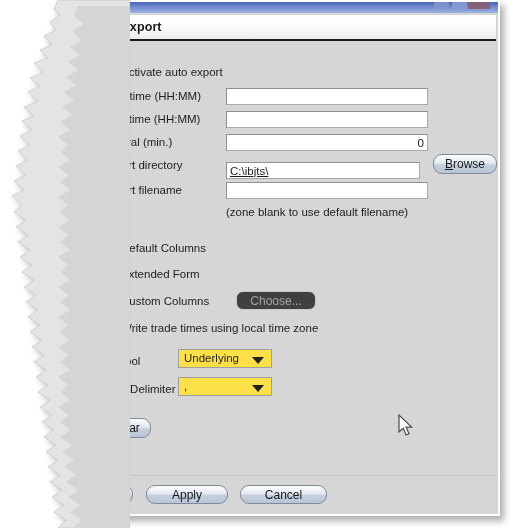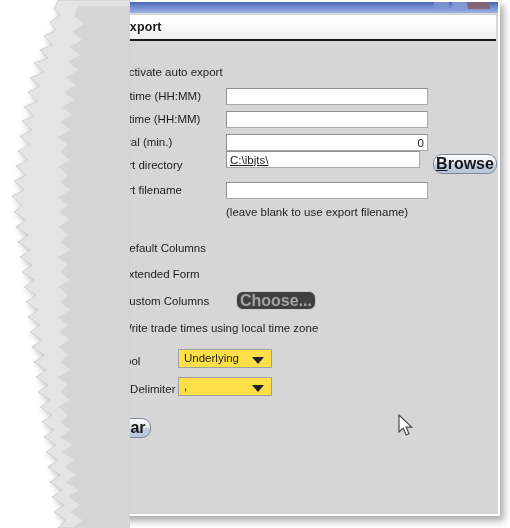--- a/index.html
+++ b/index.html
@@ -167,27 +167,26 @@
     background: #101010;
   }
 
   
   .btn {
     position: absolute;
     box-sizing: border-box;
     border: 1px solid #7f8a99;
     border-radius: 9px;
     background: linear-gradient(to bottom, #fbfcfd 0%, #e4e9f0 45%, #c5cfdd 55%, #b9c5d6 100%);
-    font-size: 16px;
+    font-size: 12px;
     font-family: "Liberation Sans", sans-serif;
     color: #16181c;
     text-align: center;
     cursor: default;
     padding: 0;
-    font-weight: bold;
   }
   .btn:disabled, .btn.disabled {
     background: #404040;
     border: 1px solid #cacaca;
     color: #a3a3a3;
     border-radius: 7px;
   }
   .mnem { text-decoration: underline; }
 
   
@@ -259,27 +258,27 @@
     <div class="lbl row" style="left:33px; top:47px;">Start time (HH:MM)</div>
     <input class="tfield" style="left: 157px; top: 45px; width: 202px;" type="text" value="">
 
     <div class="lbl row" style="left:33px; top:70px;">Stop time (HH:MM)</div>
     <input class="tfield" style="left: 157px; top: 68px; width: 202px;" type="text" value="">
 
     <div class="lbl row" style="left:33px; top:93px;">Interval (min.)</div>
     <input class="tfield right" style="left: 157px; top: 91px; width: 202px;" type="text" value="0">
 
     <div class="lbl row" style="left:33px; top:116px;">Export directory</div>
-    <input class="tfield" style="left: 157px; top: 108px; width: 194px; text-decoration: underline;" type="text" value="C:\ibjts\">
+    <input class="tfield" style="left: 157px; top: 119px; width: 194px; text-decoration: underline;" type="text" value="C:\ibjts\">
     <button class="btn" style="left:364px; top:111px; width:64px; height:20px;"><span class="mnem">B</span><span>rowse</span></button>
 
     <div class="lbl row" style="left:33px; top:141px;">Export filename</div>
     <input class="tfield" style="left: 157px; top: 139px; width: 202px;" type="text" value="">
 
-    <div class="hint row" style="left:157px; top:163px;">(leave blank to use export filename)</div>
+    <div class="hint row" style="left:157px; top:163px;">(zone blank to use default filename)</div>
 
     <div class="radio checked" style="left:33px; top:198px;"></div>
     <div class="lbl row" style="left:52px; top:199px;">Default Columns</div>
 
     <div class="radio" style="left:33px; top:224px;"></div>
     <div class="lbl row" style="left:52px; top:225px;">Extended Form</div>
 
     <div class="radio" style="left:33px; top:251px;"></div>
     <div class="lbl row" style="left:52px; top:252px;">Custom Columns</div>
     <button class="btn disabled" style="left:167px; top:248px; width:80px; height:19px;" disabled="">Choose...</button>
@@ -296,20 +295,25 @@
     <div class="lbl row" style="left:33px; top:340px;">Field Delimiter</div>
     <div class="combo" style="left:109px; top:334px; width:94px;">
       <span class="cval">,</span>
       <span class="carrow"></span>
     </div>
 
     <button class="btn" style="left:31px; top:375px; width:51px; height:20px;">Clear</button>
 
   </div>
 
+  <div id="buttonbar">
+    <button class="btn" style="left:15px; top:9px; width:68px; height:19px;">OK</button>
+    <button class="btn" style="left:96px; top:9px; width:82px; height:19px;">Apply</button>
+    <button class="btn" style="left:190px; top:9px; width:87px; height:19px;">Cancel</button>
+  </div>
 
 </div>
 
 <svg id="torn-edge" viewBox="0 0 130 528" width="130" height="528">
   <defs>
     <filter id="tornshadow" x="-50%" y="-10%" width="220%" height="130%">
       <feDropShadow dx="3" dy="2" stdDeviation="3" flood-color="#000000" flood-opacity="0.35"></feDropShadow>
     </filter>
   </defs>
 

